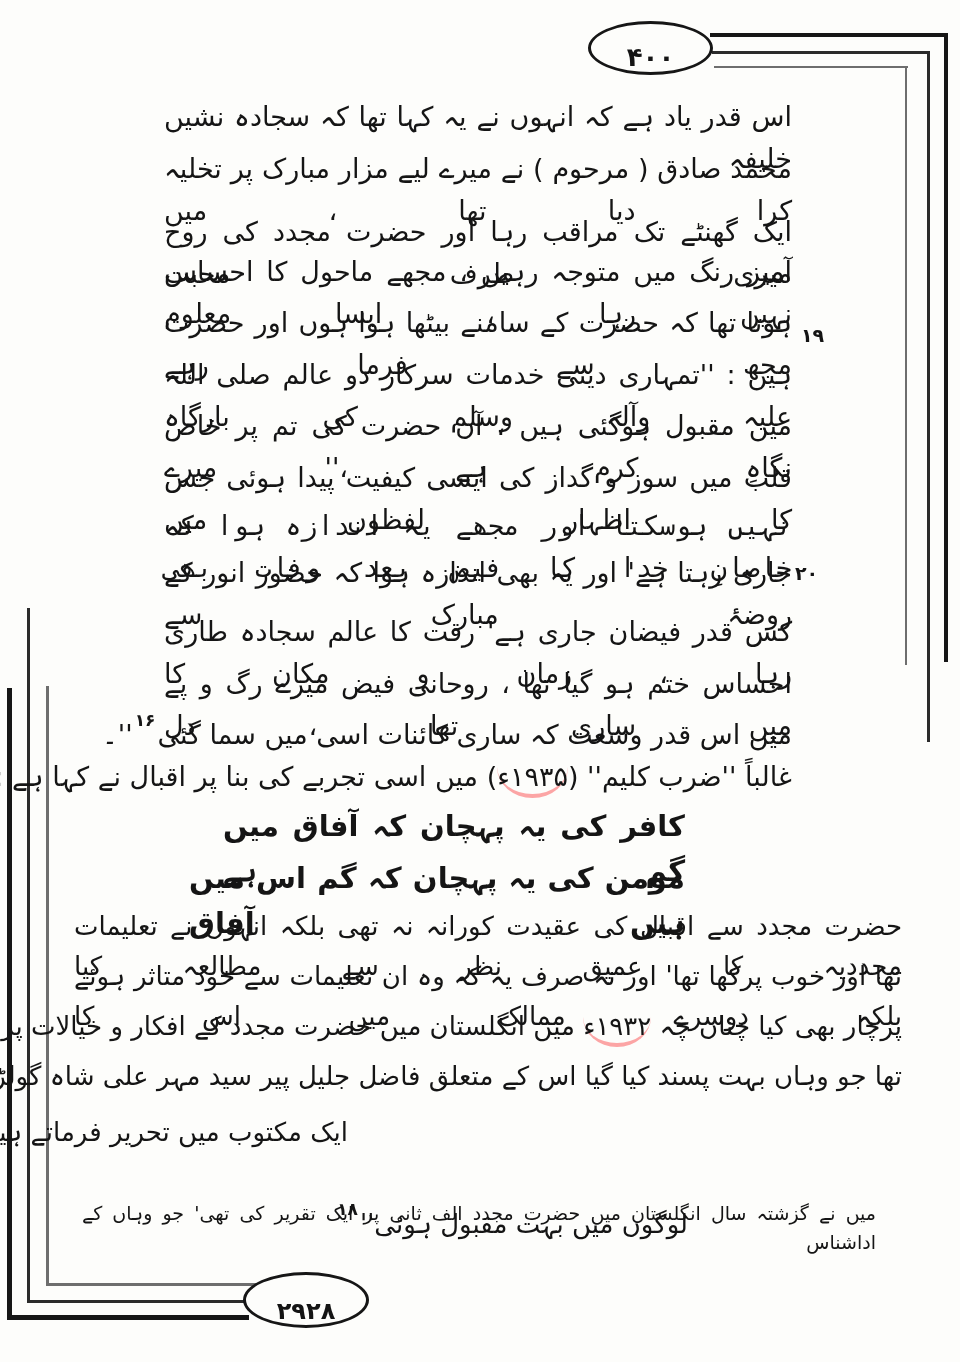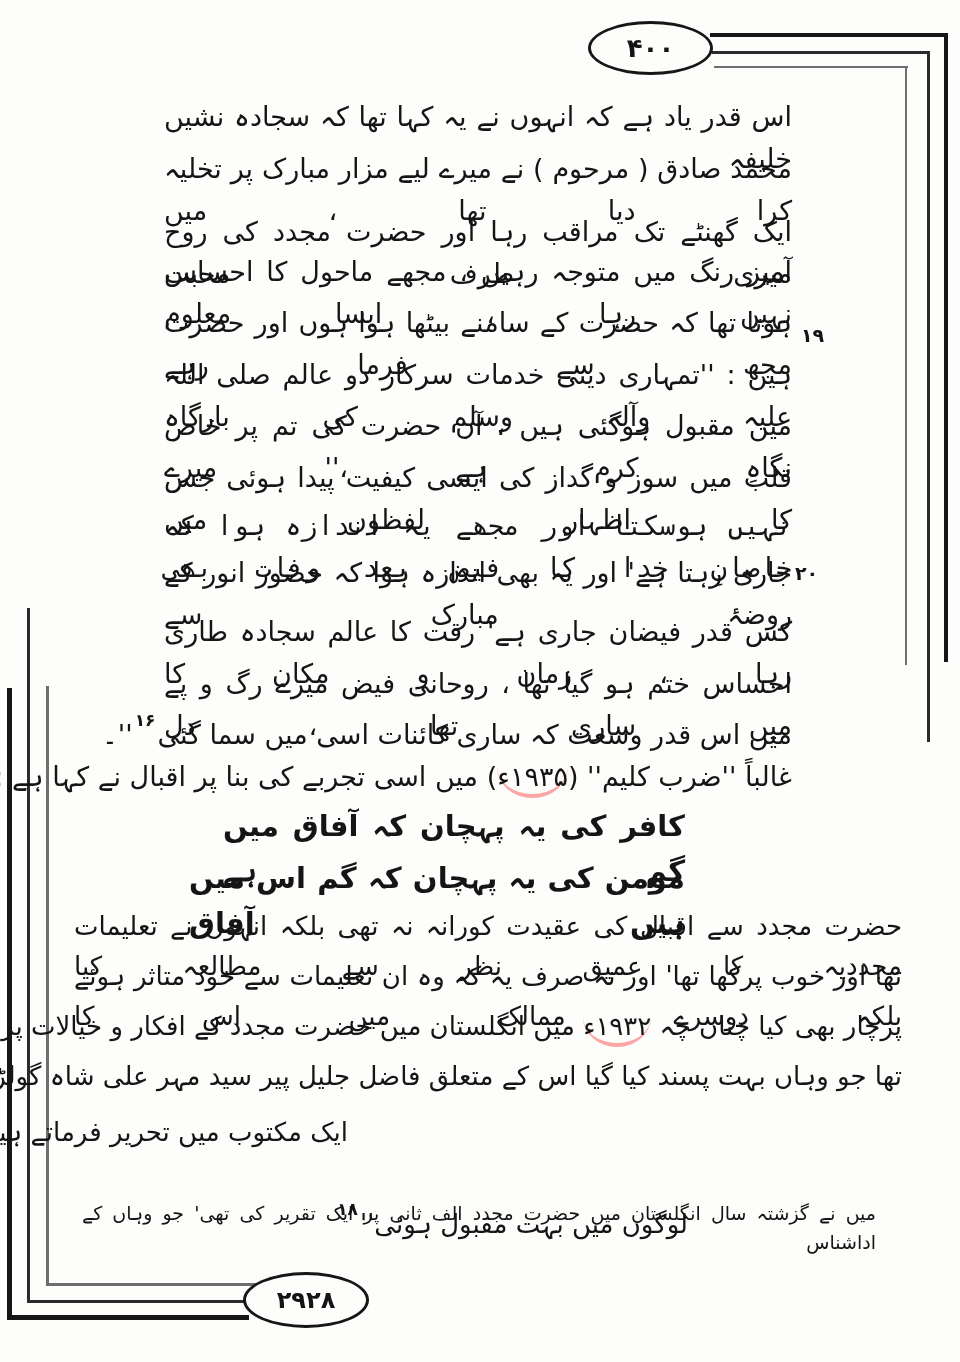--- a/index.html
+++ b/index.html
@@ -16,21 +16,21 @@
   
   .bline{position:absolute;background:#161616;}
   .bline.mid{background:#2b2b2b;}
   .bline.thin{background:#6e6e6e;}
   
   .oval{
     position:absolute;
     border:3px solid #161616;
     border-radius:50%;
     background:#fdfdfb;
-    display:flex;align-items:center;justify-content:center;
+    display:flex;align-items:flex-end;justify-content:center;
     font-weight:bold;
     letter-spacing:2px;
   }
   
   .tl{
     position:absolute;
     direction:rtl;
     font-size:27px;
     line-height:1.55;
     white-space:nowrap;

